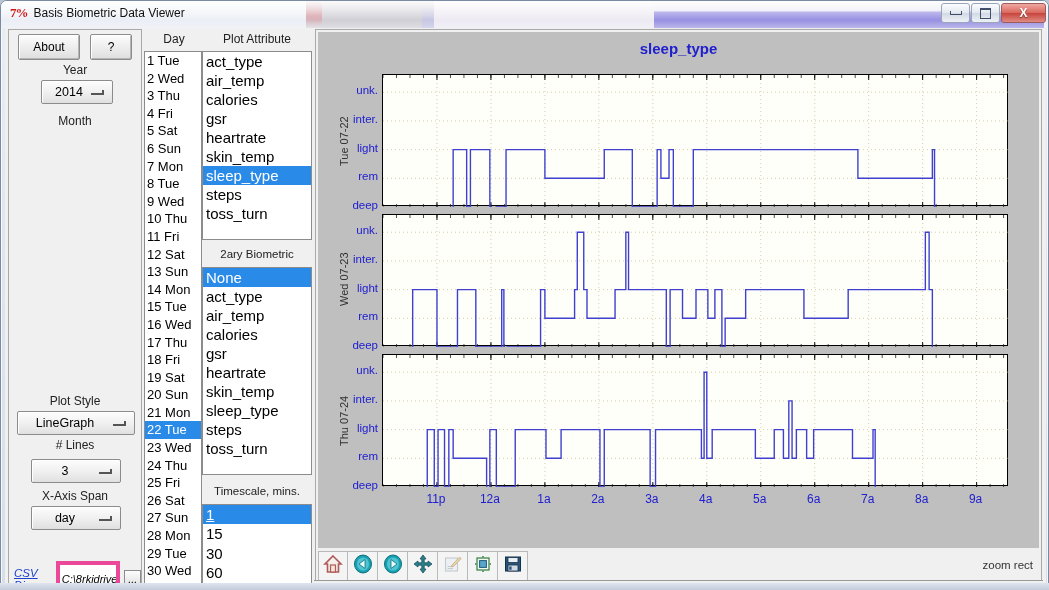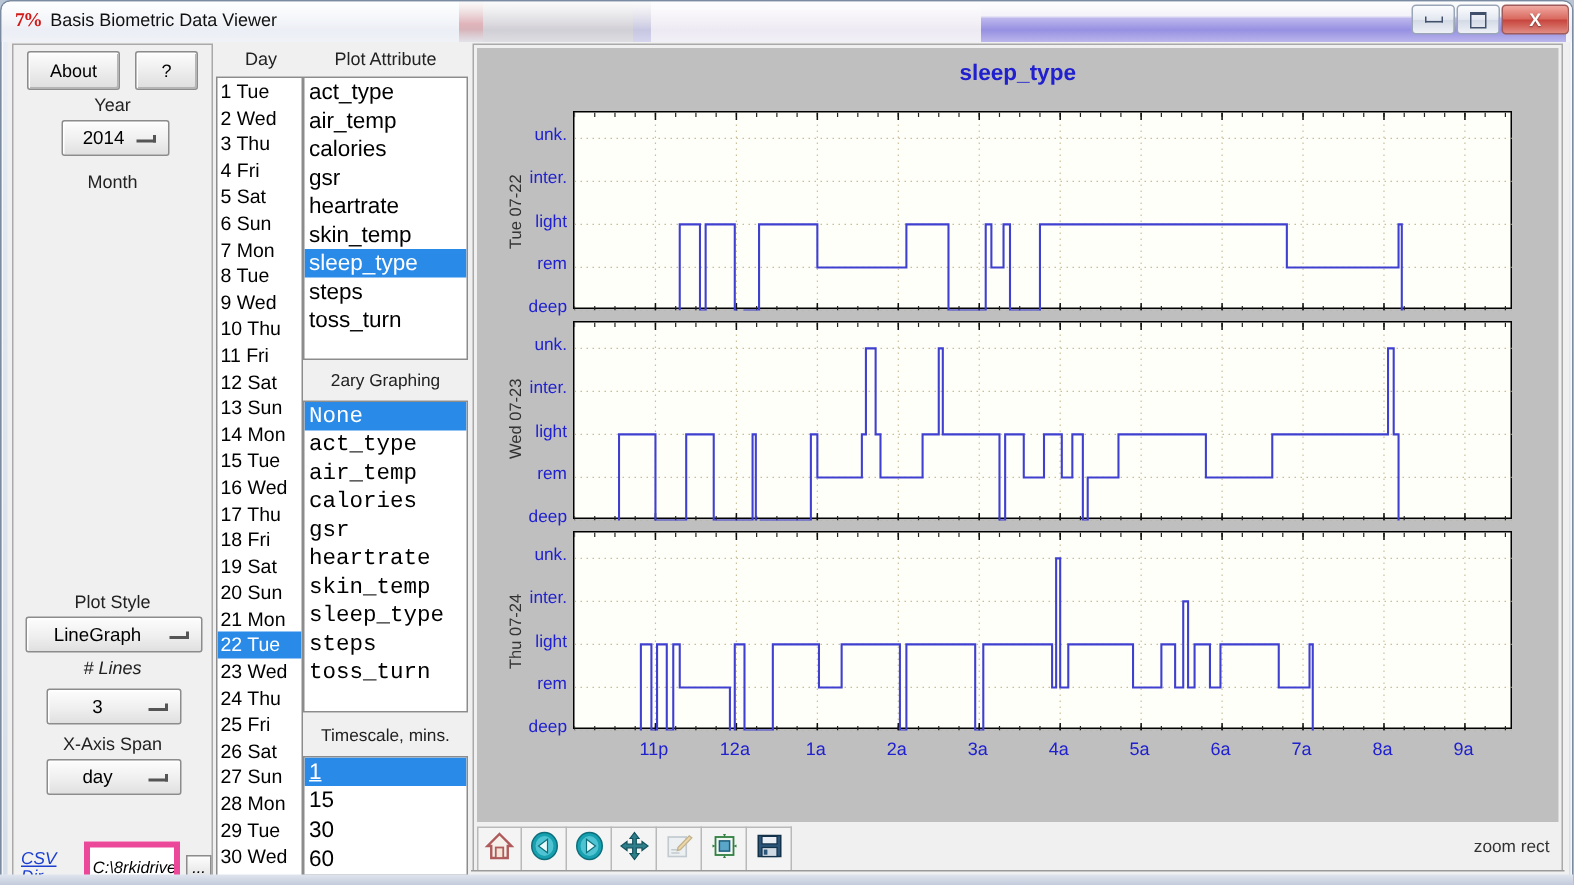--- a/index.html
+++ b/index.html
@@ -99,21 +99,21 @@
   
   .daycol{position:absolute;left:139px;top:1px;width:60px;height:556px;}
   #daylist{left:0px;top:22px;width:58px;height:535px;}
   #daylist .li{font-size:13px;height:17.6px;line-height:17.6px;padding-left:2px;}
 
   
   .attrcol{position:absolute;left:197px;top:1px;width:113px;height:556px;}
   #plotattr{left:0px;top:22px;width:110px;height:189px;}
   #plotattr .li{font-size:15px;height:19px;line-height:19px;padding-left:3px;}
   #secattr{left:0px;top:238px;width:110px;height:208px;}
-  #secattr .li{font-size:15px;height:19px;line-height:19px;padding-left:3px;font-family:Liberation Mono, monospace;}
+  #secattr .li{font-size:15px;height:19px;line-height:19px;padding-left:3px;}
   #timescale{left:0px;top:475px;width:110px;height:80px;}
   #timescale .li{font-size:15px;height:19.3px;line-height:19.3px;padding-left:3px;}
   #timescale .li.sel{text-decoration:underline;}
 
   
   .rightpanel{position:absolute;left:310px;top:1px;width:727px;height:556px;
     background:#f0f0f0;border:1px solid #a9a9a9;box-sizing:border-box;}
   .canvas{position:absolute;left:2px;top:2px;width:721px;height:516px;background:#bfbfbf;}
   .plottitle{position:absolute;left:0;top:8px;width:721px;text-align:center;
     font-size:15px;font-weight:bold;color:#2020cf;}
@@ -185,21 +185,21 @@
       </div>
 
       <div class="sectlabel" style="top:84px;">Month</div>
 
       <div class="sectlabel" style="top:364px;">Plot Style</div>
       <div class="combo" style="left:8px;top:381px;width:118px;">
         <span class="cval" style="margin-right:22px;">LineGraph</span>
         <span class="carrow"></span>
       </div>
 
-      <div class="sectlabel" style="top:408px;font-style:italic;"># Lines</div>
+      <div class="sectlabel" style="top:408px;"># Lines</div>
       <div class="combo" style="left:22px;top:429px;width:90px;">
         <span class="cval" style="margin-right:22px;">3</span>
         <span class="carrow"></span>
       </div>
 
       <div class="sectlabel" style="top:459px;">X-Axis Span</div>
       <div class="combo" style="left:22px;top:476px;width:90px;">
         <span class="cval" style="margin-right:22px;">day</span>
         <span class="carrow"></span>
       </div>
@@ -255,21 +255,21 @@
             <div class="li">air_temp</div>
             <div class="li">calories</div>
             <div class="li">gsr</div>
             <div class="li">heartrate</div>
             <div class="li">skin_temp</div>
             <div class="li sel">sleep_type</div>
             <div class="li">steps</div>
             <div class="li">toss_turn</div>
           </div>
 
-      <div class="sectlabel" style="top:219px;width:110px;font-size:11.5px;">2ary Graphing</div>
+      <div class="sectlabel" style="top:219px;width:110px;font-size:11.5px;">2ary Biometric</div>
       <div class="listbox" id="secattr">
             <div class="li sel">None</div>
             <div class="li">act_type</div>
             <div class="li">air_temp</div>
             <div class="li">calories</div>
             <div class="li">gsr</div>
             <div class="li">heartrate</div>
             <div class="li">skin_temp</div>
             <div class="li">sleep_type</div>
             <div class="li">steps</div>

